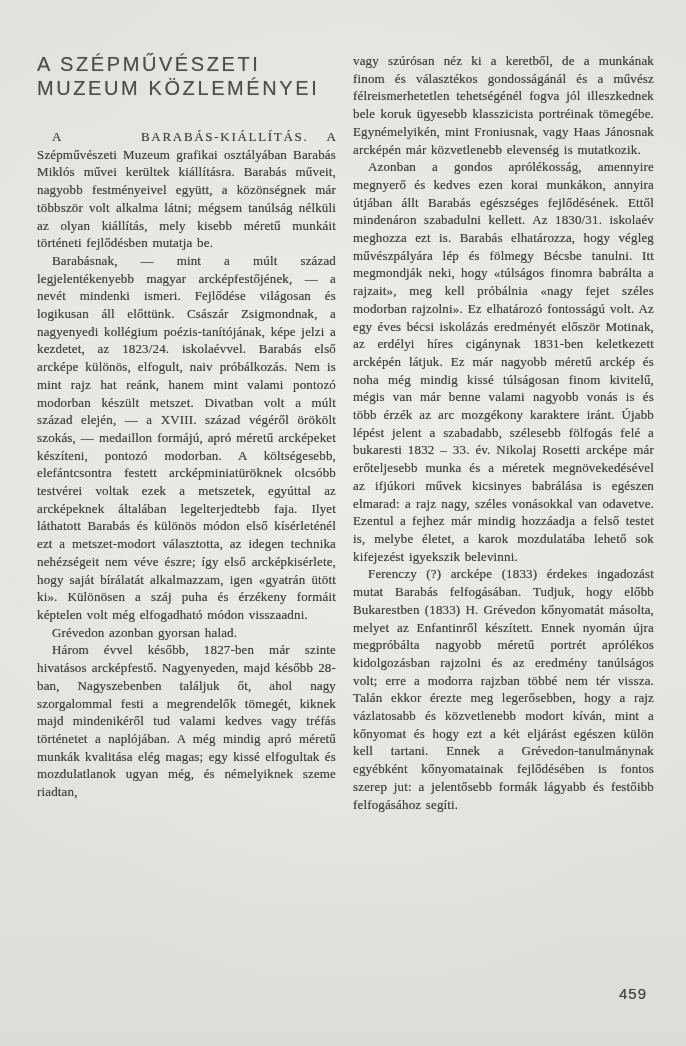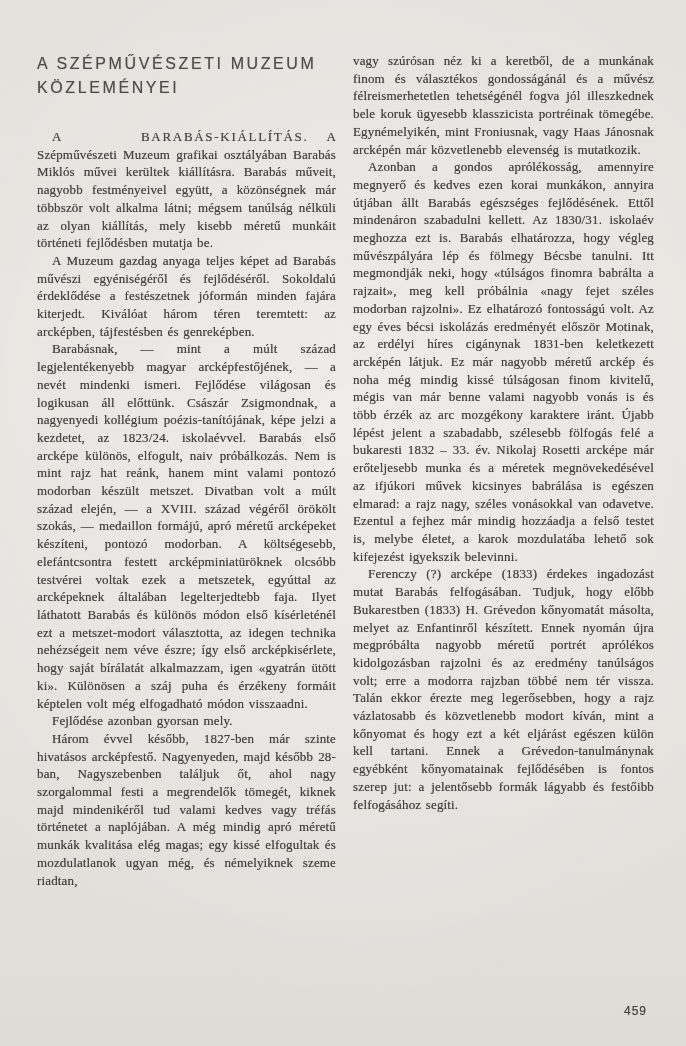--- a/index.html
+++ b/index.html
@@ -27,21 +27,21 @@
     top: 52px;
   }
   .col-left  { left: 37px;  width: 299px; }
   .col-right { left: 353px; width: 301px; }
 
   .journal-title {
     margin: 0 0 28px 0;
     width: 285px;
     font-family: "Liberation Sans", sans-serif;
     font-weight: 400;
-    font-size: 16px;
+    font-size: 20px;
     line-height: 24px;
     letter-spacing: 2.6px;
     color: #504e4b;
     text-shadow: 0 0 0.8px rgba(80,78,75,0.55);
   }
   .para {
     margin: 0;
     text-align: justify;
     font-size: 13px;
     line-height: 17.7px;
@@ -53,43 +53,42 @@
   .indent { text-indent: 15px; }
   .lead-in {
     letter-spacing: 1.7px;
     margin-right: 18px;
     color: #4a4845;
     font-family: Liberation Serif, serif;
   }
   .page-number {
     position: absolute;
     right: 39px;
-    bottom: 28px;
+    bottom: 44px;
     font-family: "Liberation Sans", sans-serif;
-    font-size: 12px;
+    font-size: 15px;
     letter-spacing: 1px;
     color: #45433f;
     text-shadow: 0 0 0.7px rgba(68,66,63,0.6);
   }
 </style>
 </head>
 <body>
 
 <div class="page">
 
   <div class="col col-left">
     <h1 class="journal-title">A SZÉPMŰVÉSZETI MUZEUM KÖZLEMÉNYEI</h1>
 
     <p class="para indent"><span class="lead-in">A BARABÁS-KIÁLLÍTÁS.</span><span>A Szépművészeti Muzeum grafikai osztályában Barabás Miklós művei kerültek kiállításra. Barabás műveit, nagyobb festményeivel együtt, a közönségnek már többször volt alkalma látni; mégsem tanúlság nélküli az olyan kiállítás, mely kisebb méretű munkáit történeti fejlődésben mutatja be.</span></p>
 
-    <p class="para indent">A Muzeum gazdag anyaga teljes képet ad Barabás művészi egyéniségéről és fejlődéséről. Sokoldalú érdeklődése a festészetnek jóformán minden fajára kiterjedt. Kiválóat három téren teremtett: az arcképben, tájfestésben és genreképben.</p>
 
     <p class="para indent">Barabásnak, — mint a múlt század legjelentékenyebb magyar arcképfestőjének, — a nevét mindenki ismeri. Fejlődése világosan és logikusan áll előttünk. Császár Zsigmondnak, a nagyenyedi kollégium poézis-tanítójának, képe jelzi a kezdetet, az 1823/24. iskolaévvel. Barabás első arcképe különös, elfogult, naiv próbálkozás. Nem is mint rajz hat reánk, hanem mint valami pontozó modorban készült metszet. Divatban volt a múlt század elején, — a XVIII. század végéről örökölt szokás, — medaillon formájú, apró méretű arcképeket készíteni, pontozó modorban. A költségesebb, elefántcsontra festett arcképminiatüröknek olcsóbb testvérei voltak ezek a metszetek, egyúttal az arcképeknek általában legelterjedtebb faja. Ilyet láthatott Barabás és különös módon első kísérleténél ezt a metszet-modort választotta, az idegen technika nehézségeit nem véve észre; így első arcképkisérlete, hogy saját bírálatát alkalmazzam, igen «gyatrán ütött ki». Különösen a száj puha és érzékeny formáit képtelen volt még elfogadható módon visszaadni.</p>
 
-    <p class="para indent">Fejlődése azonban gyorsan mely.</p>
+    <p class="para indent">Grévedon azonban gyorsan halad.</p>
 
     <p class="para indent">Három évvel később, 1827-ben már szinte hivatásos arcképfestő. Nagyenyeden, majd később 28-ban, Nagyszebenben találjuk őt, ahol nagy szorgalommal festi a megrendelők tömegét, kiknek majd mindenikéről tud valami kedves vagy tréfás történetet a naplójában. A még mindig apró méretű munkák kvalitása elég magas; egy kissé elfogultak és mozdulatlanok ugyan még, és némelyiknek szeme riadtan,</p>
   </div>
 
   <div class="col col-right">
     <p class="para">vagy szúrósan néz ki a keretből, de a munkának finom és választékos gondosságánál és a művész félreismerhetetlen tehetségénél fogva jól illeszkednek bele koruk ügyesebb klasszicista portréinak tömegébe. Egynémelyikén, mint Froniusnak, vagy Haas Jánosnak arcképén már közvetlenebb elevenség is mutatkozik.</p>
 
     <p class="para indent">Azonban a gondos aprólékosság, amennyire megnyerő és kedves ezen korai munkákon, annyira útjában állt Barabás egészséges fejlődésének. Ettől mindenáron szabadulni kellett. Az 1830/31. iskolaév meghozza ezt is. Barabás elhatározza, hogy végleg művészpályára lép és fölmegy Bécsbe tanulni. Itt megmondják neki, hogy «túlságos finomra babrálta a rajzait», meg kell próbálnia «nagy fejet széles modorban rajzolni». Ez elhatározó fontosságú volt. Az egy éves bécsi iskolázás eredményét először Motinak, az erdélyi híres cigánynak 1831-ben keletkezett arcképén látjuk. Ez már nagyobb méretű arckép és noha még mindig kissé túlságosan finom kivitelű, mégis van már benne valami nagyobb vonás is és több érzék az arc mozgékony karaktere iránt. Újabb lépést jelent a szabadabb, szélesebb fölfogás felé a bukaresti 1832 – 33. év. Nikolaj Rosetti arcképe már erőteljesebb munka és a méretek megnövekedésével az ifjúkori művek kicsinyes babrálása is egészen elmarad: a rajz nagy, széles vonásokkal van odavetve. Ezentul a fejhez már mindig hozzáadja a felső testet is, melybe életet, a karok mozdulatába lehető sok kifejezést igyekszik belevinni.</p>
 
     <p class="para indent">Ferenczy (?) arcképe (1833) érdekes ingadozást mutat Barabás felfogásában. Tudjuk, hogy előbb Bukarestben (1833) H. Grévedon kőnyomatát másolta, melyet az Enfantinről készített. Ennek nyomán újra megpróbálta nagyobb méretű portrét aprólékos kidolgozásban rajzolni és az eredmény tanúlságos volt; erre a modorra rajzban többé nem tér vissza. Talán ekkor érezte meg legerősebben, hogy a rajz vázlatosabb és közvetlenebb modort kíván, mint a kőnyomat és hogy ezt a két eljárást egészen külön kell tartani. Ennek a Grévedon-tanulmánynak egyébként kőnyomatainak fejlődésében is fontos szerep jut: a jelentősebb formák lágyabb és festőibb felfogásához segíti.</p>

